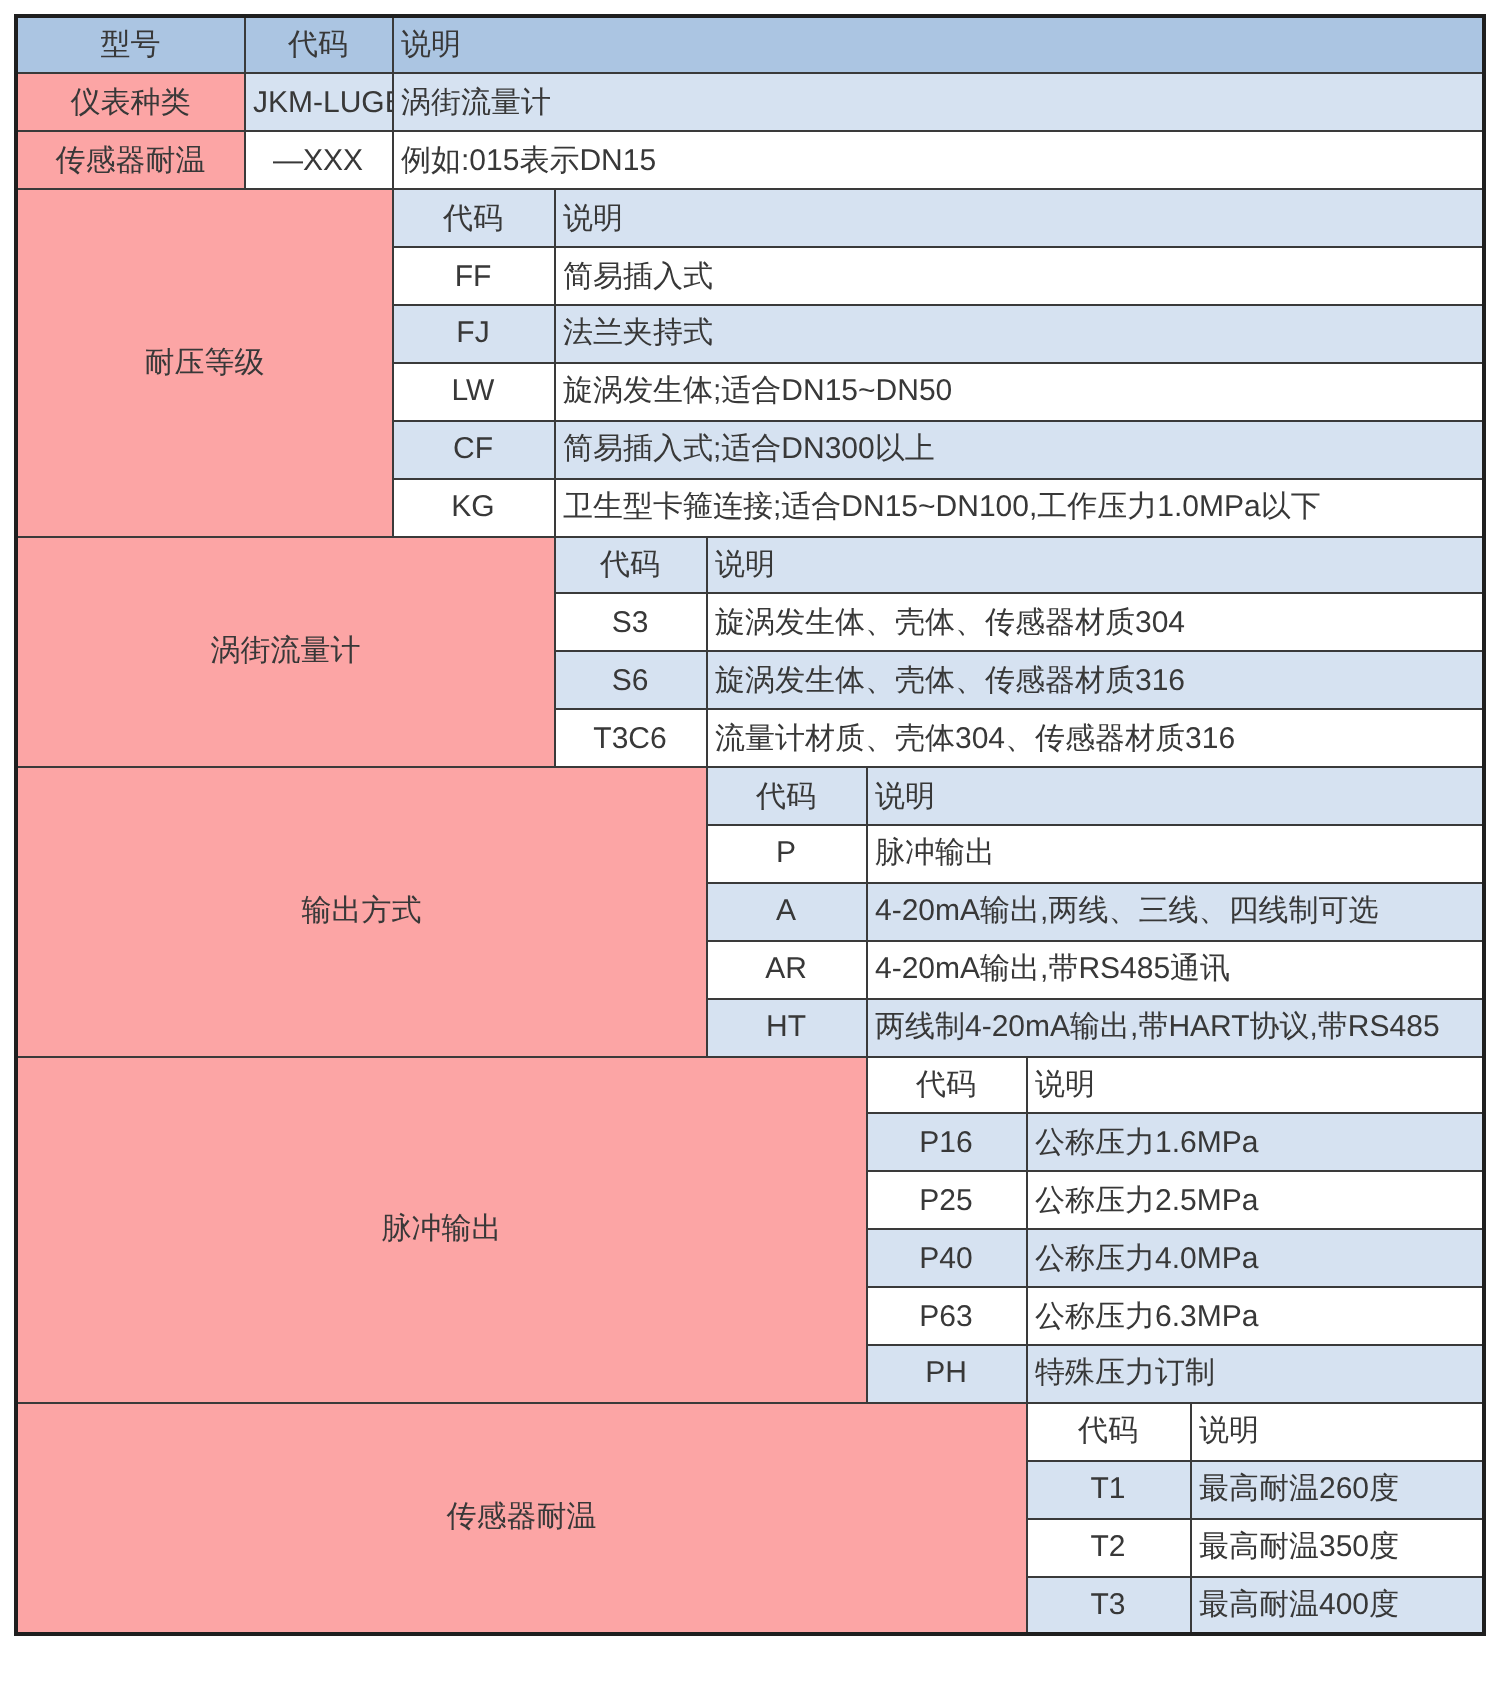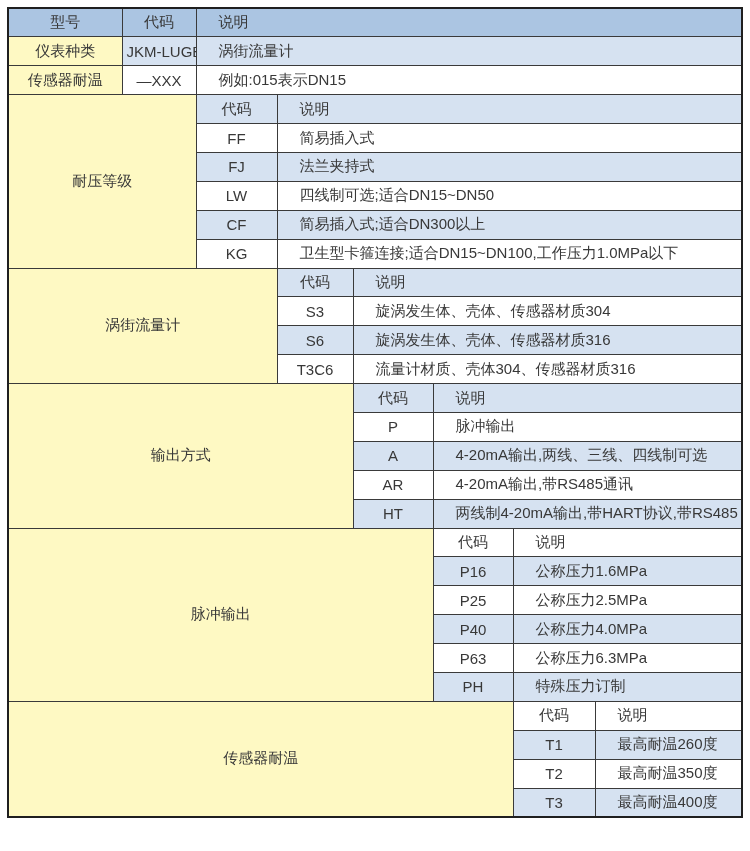--- a/index.html
+++ b/index.html
@@ -30,33 +30,33 @@
     vertical-align: middle;
     padding: 0 4px;
     box-sizing: border-box;
     overflow: hidden;
     white-space: nowrap;
     background: #ffffff;
   }
   
   table.spec td.desc {
     text-align: left;
-    padding-left: 22px;
+    padding-left: 4px;
   }
   
   table.spec td.b {
     background: #d6e2f1;
   }
   
   table.spec tr.hdr td {
     background: #abc5e2;
   }
   
   table.spec td.cat {
-    background: #fef9c3;
+    background: #fca5a5;
   }
 </style>
 </head>
 <body>
 
 <div class="page">
   <table class="spec">
     <colgroup>
       <col style="width:114px">
         <col style="width:74px">
@@ -95,21 +95,21 @@
     <tr>
       <td>FF</td>
       <td colspan="5" class="desc">简易插入式</td>
     </tr>
     <tr>
       <td class="b">FJ</td>
       <td colspan="5" class="desc b">法兰夹持式</td>
     </tr>
     <tr>
       <td>LW</td>
-      <td colspan="5" class="desc">四线制可选;适合DN15~DN50</td>
+      <td colspan="5" class="desc">旋涡发生体;适合DN15~DN50</td>
     </tr>
     <tr>
       <td class="b">CF</td>
       <td colspan="5" class="desc b">简易插入式;适合DN300以上</td>
     </tr>
     <tr>
       <td>KG</td>
       <td colspan="5" class="desc">卫生型卡箍连接;适合DN15~DN100,工作压力1.0MPa以下</td>
     </tr>
 

